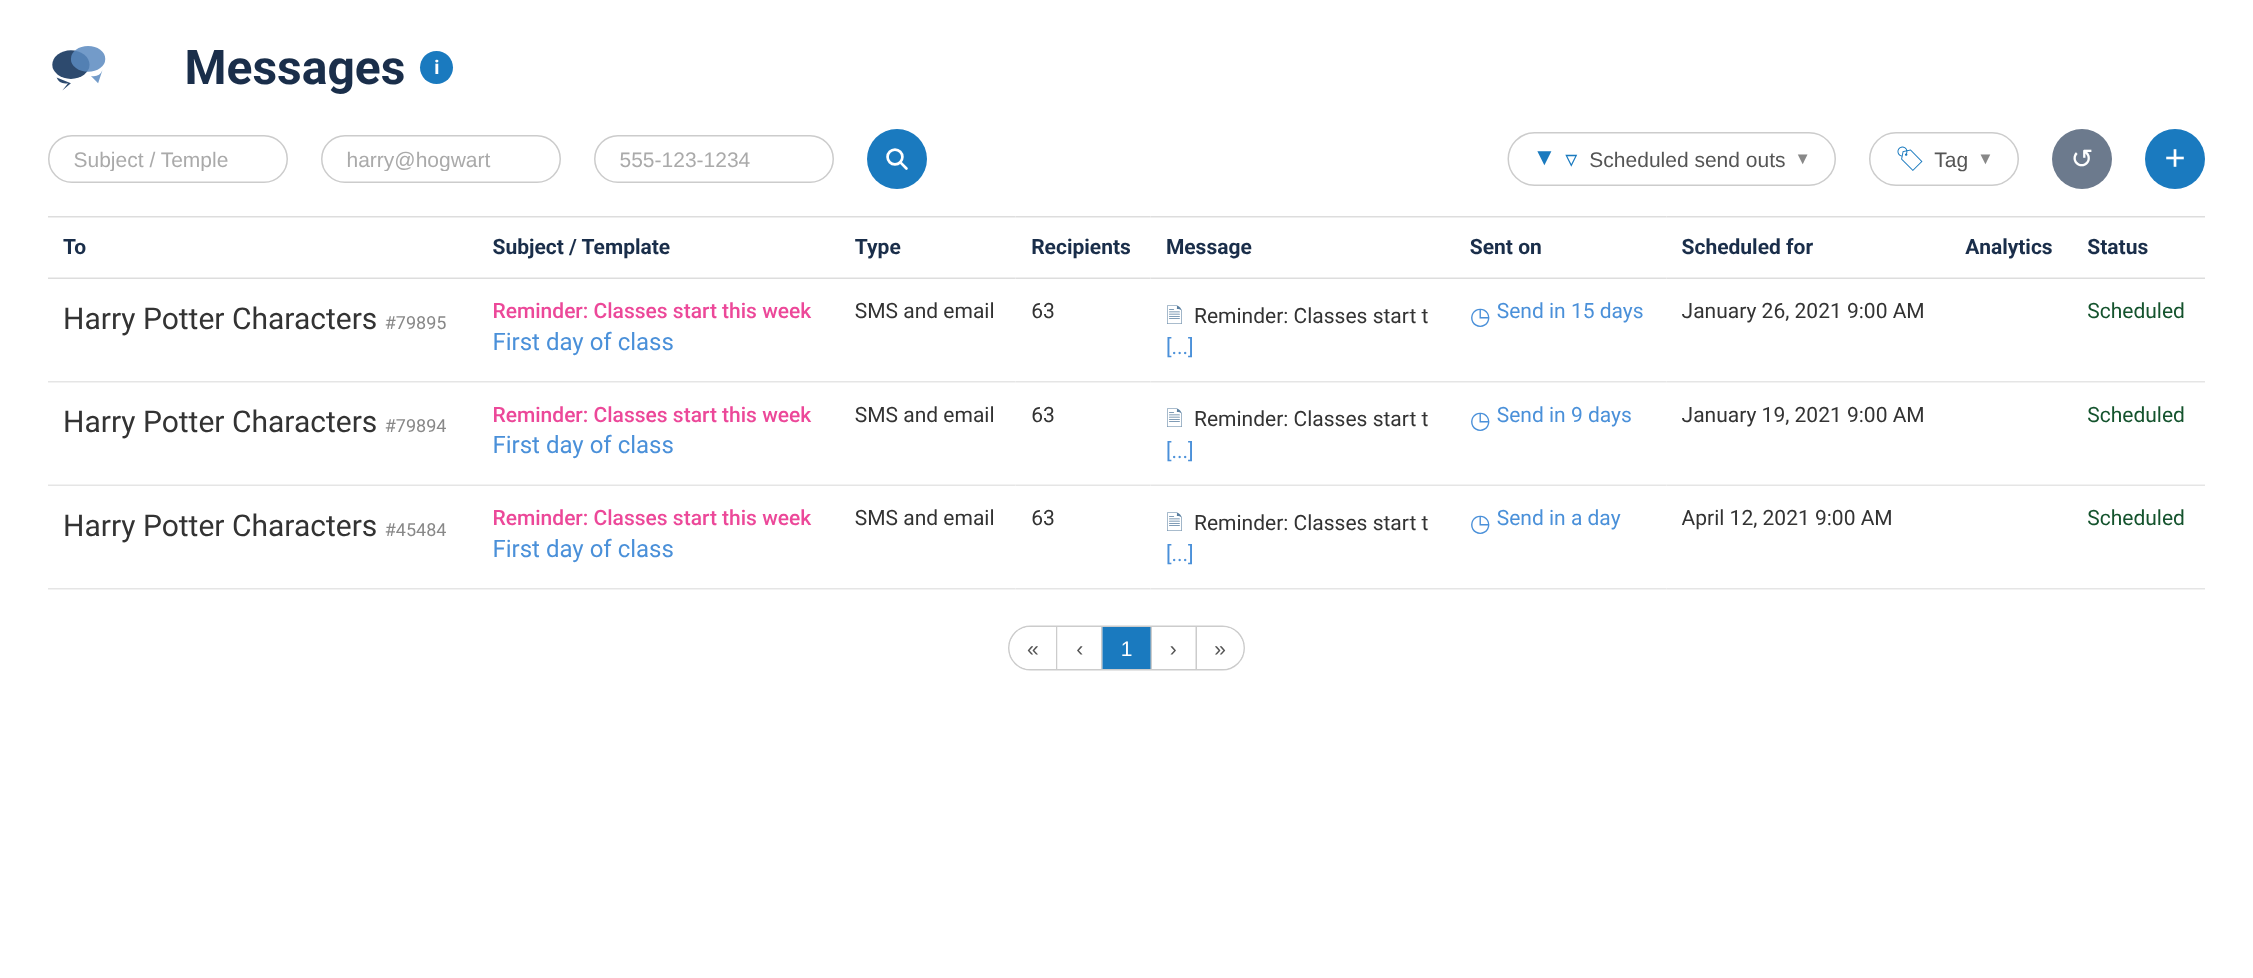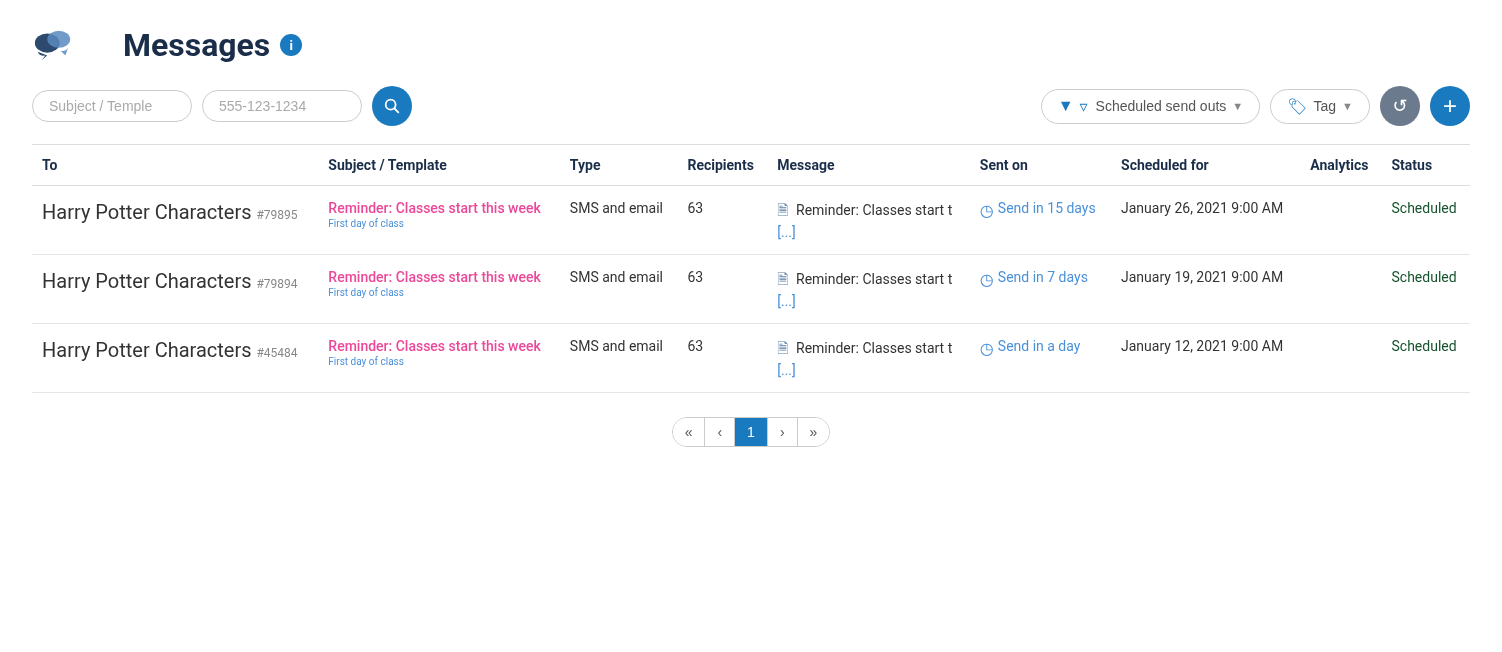--- a/index.html
+++ b/index.html
@@ -42,21 +42,21 @@
       color: #fff;
       font-size: 13px;
       font-weight: 700;
       cursor: pointer;
     }
 
     
     .toolbar {
       display: flex;
       align-items: center;
-      gap: 10px;
+      gap: 22px;
       margin-bottom: 18px;
     }
     .search-input {
       border: 1.5px solid #ccc;
       border-radius: 20px;
       padding: 7px 16px;
       font-size: 14px;
       color: #555;
       background: #fff;
       outline: none;
@@ -143,21 +143,21 @@
       border-bottom: 1px solid #e5e5e5;
     }
     tbody td {
       padding: 14px 10px;
       vertical-align: top;
       color: #333;
     }
     .to-cell .name { font-size: 20px; color: #333; }
     .to-cell .id { color: #888; font-size: 12px; }
     .subject-title { font-size: 14px; color: #ec4899; font-weight: 500; }
-    .subject-sub { color: #4a90d9; font-size: 10px; margin-top: 2px; }
+    .subject-sub { color: #4a90d9; font-size: 16px; margin-top: 2px; }
     .msg-icon { color: #5a7fa0; margin-right: 4px; }
     .msg-link { color: #4a90d9; cursor: pointer; }
     .send-time {
       color: #4a90d9;
       display: flex;
       align-items: flex-start;
       gap: 4px;
     }
     .clock-icon { font-size: 16px; margin-top: 1px; }
     .status-scheduled { color: #14532d; }
@@ -204,20 +204,21 @@
     </svg>
   </span>
   <h1 class="page-title">
     <span>Messages</span>
   </h1>
   <span class="info-icon">i</span>
 </div>
 
 <div class="toolbar">
   <input class="search-input" type="text" placeholder="Subject / Temple" style="">
+  <input class="search-input" type="text" placeholder="harry@hogwart" style="">
   <input class="search-input" type="text" placeholder="555-123-1234" style="">
   <button class="search-btn">
     <svg width="18" height="18" viewBox="0 0 20 20" fill="none">
       <circle cx="8.5" cy="8.5" r="5.5" stroke="white" stroke-width="2"></circle>
       <line x1="12.5" y1="12.5" x2="17" y2="17" stroke="white" stroke-width="2" stroke-linecap="round"></line>
     </svg>
   </button>
 
   <div class="spacer"></div>
 
@@ -295,21 +296,21 @@
       <td>SMS and email</td>
       <td>63</td>
       <td>
         <span class="msg-icon">🗎</span>
         <span>Reminder: Classes start t</span><br>
         <span class="msg-link">[...]</span>
       </td>
       <td>
         <div class="send-time">
           <span class="clock-icon">◷</span>
-          <span>Send in 7 days</span>
+          <span>Send in 9 days</span>
         </div>
       </td>
       <td>January 19, 2021 9:00 AM</td>
       <td></td>
       <td class="status-scheduled">Scheduled</td>
     </tr>
       <tr>
       <td class="to-cell">
         <span class="name">Harry Potter Characters </span>
         <span class="id">#45484</span>
@@ -324,21 +325,21 @@
         <span class="msg-icon">🗎</span>
         <span>Reminder: Classes start t</span><br>
         <span class="msg-link">[...]</span>
       </td>
       <td>
         <div class="send-time">
           <span class="clock-icon">◷</span>
           <span>Send in a day</span>
         </div>
       </td>
-      <td>January 12, 2021 9:00 AM</td>
+      <td>April 12, 2021 9:00 AM</td>
       <td></td>
       <td class="status-scheduled">Scheduled</td>
     </tr>
     </tbody>
 </table>
 
 <div class="pagination">
   <div class="pagination-group">
     <button class="pg-btn">«</button>
     <button class="pg-btn">‹</button>

